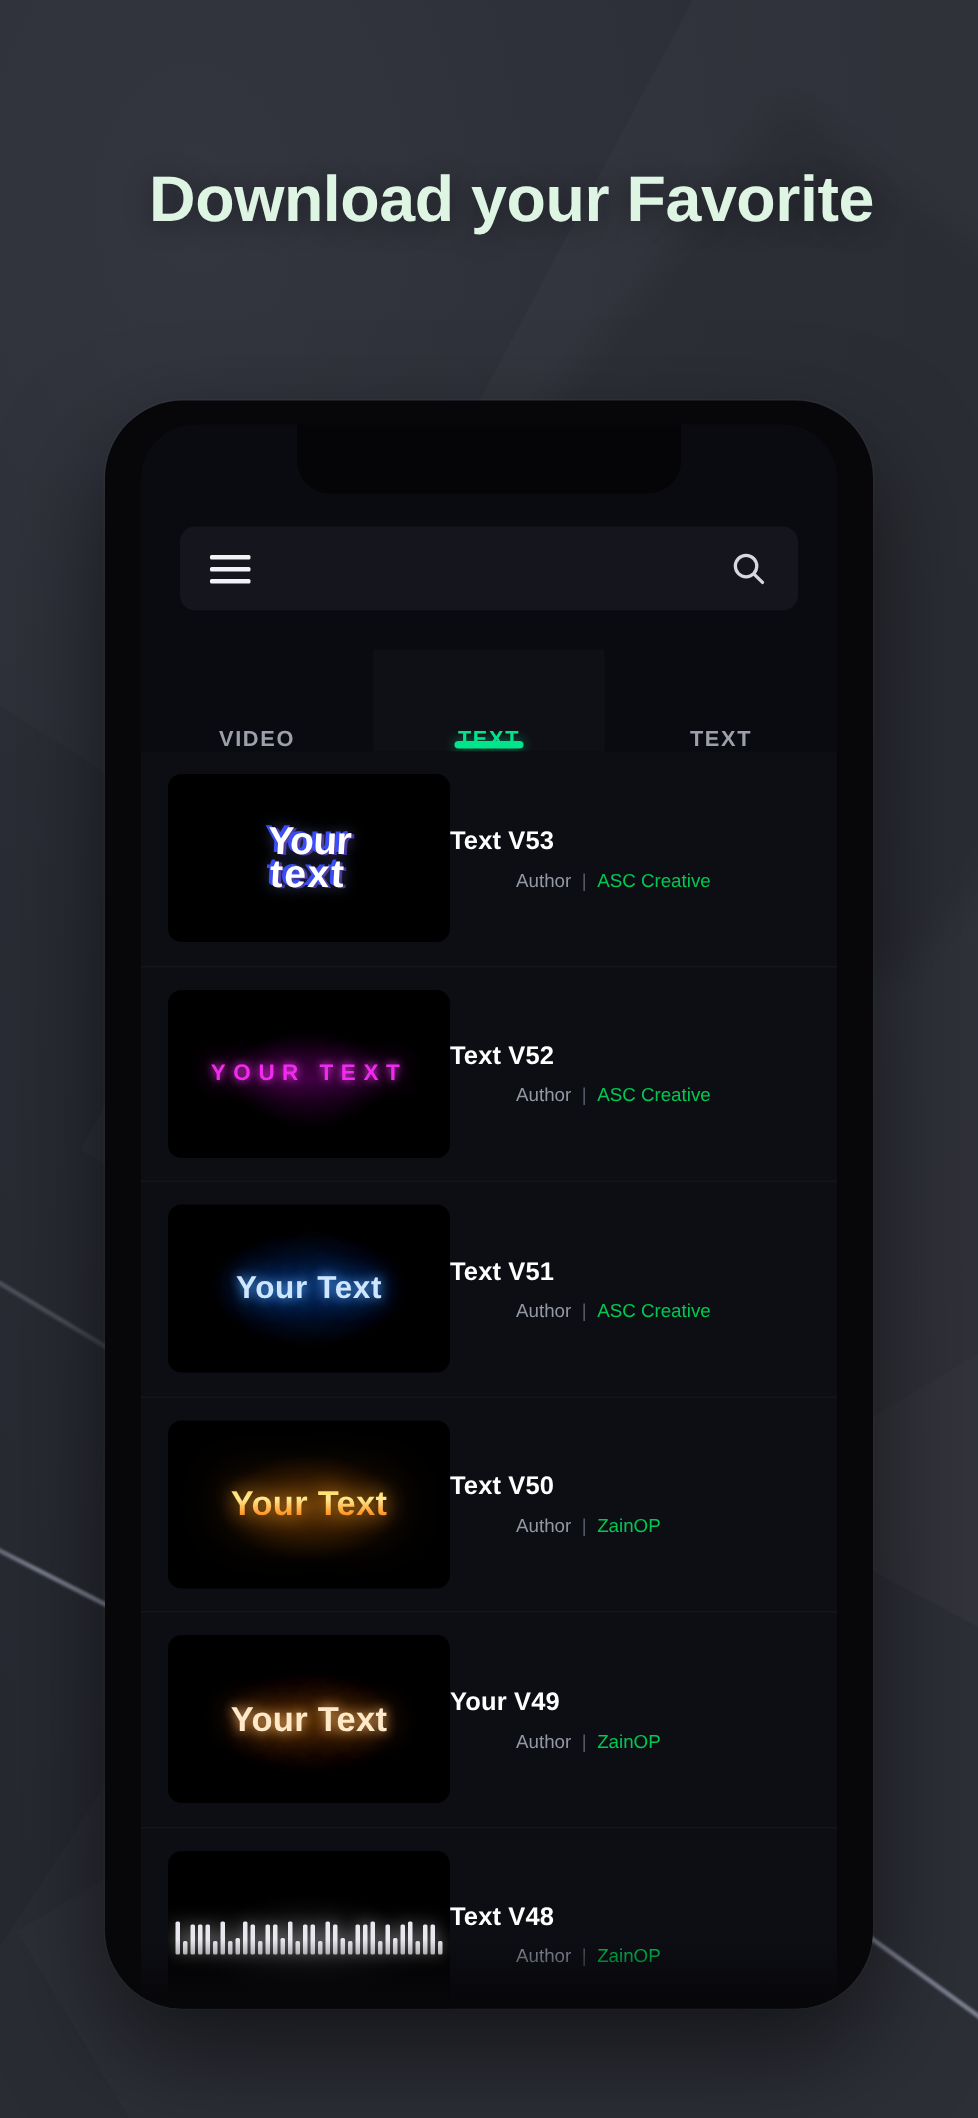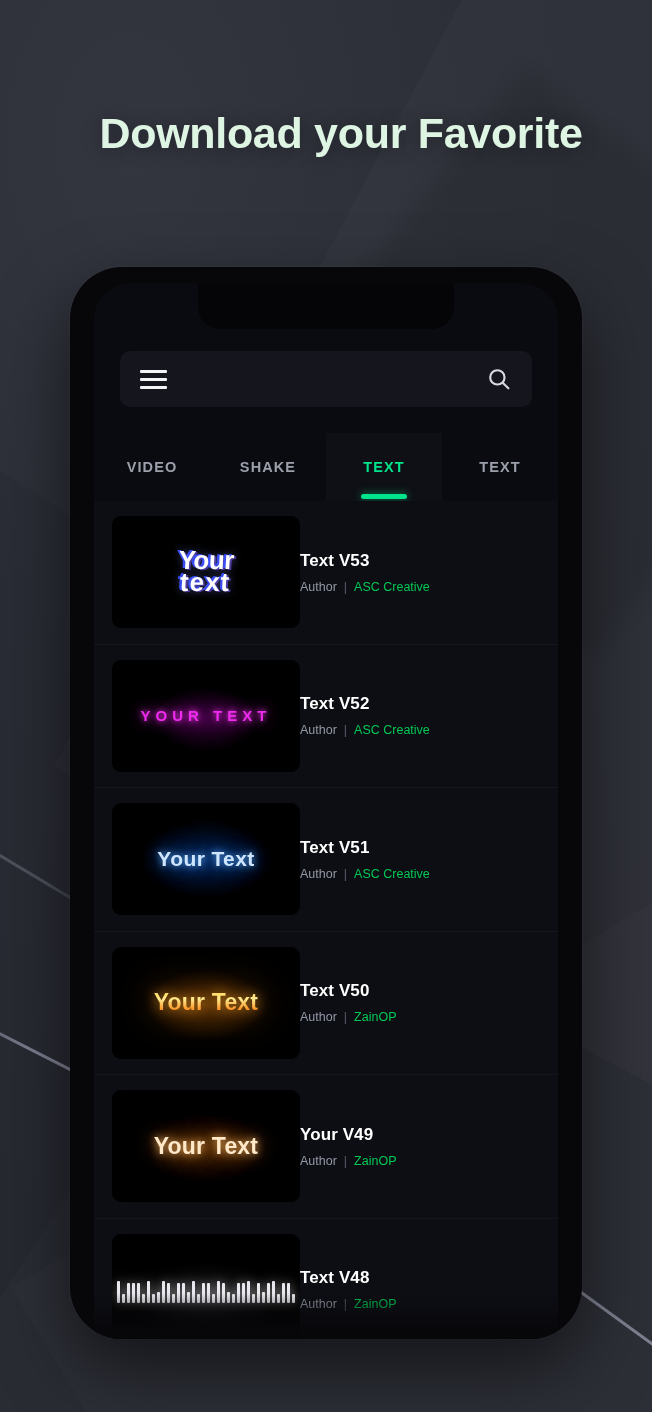--- a/index.html
+++ b/index.html
@@ -74,21 +74,21 @@
   .hamburger i{ display:block; height:3px; background:#f2f3f6; border-radius:1px; }
   .search-icon{ width:26px; height:26px; }
 
   
   .tabs{
     position:absolute; left:0; right:0; top:150px; height:68px;
     display:flex; align-items:center;
   }
   .tab{
     flex:1; text-align:center; position:relative; height:100%;
-    display:flex; align-items:center; justify-content:center;
+    display:flex; align-items:flex-end; justify-content:center;
     font-size:14.5px; letter-spacing:1.1px; font-weight:600;
     color:#9ba0ab;
   }
   .tab.active{ color:#00e58c; background:rgba(255,255,255,.022); }
   .tab.active .tab-underline{
     position:absolute; bottom:2px; left:50%; transform:translateX(-50%);
     width:46px; height:5px; border-radius:3px; background:#00e58c;
     box-shadow:0 0 8px rgba(0,229,140,.55);
   }
   .tab-underline{ display:none; }
@@ -107,21 +107,21 @@
     position:relative;
   }
   .thumb{
     width:188px; height:112px; border-radius:9px;
     background:#000; flex:0 0 auto;
     position:relative; overflow:hidden;
     display:flex; align-items:center; justify-content:center;
   }
   .meta{ }
   .meta .title{ color:#ffffff; font-size:17px; font-weight:700; letter-spacing:.1px; }
-  .meta .sub{ margin-top:9px; font-size:12.5px; display:flex; align-items:flex-start; gap:7px; }
+  .meta .sub{ margin-top:9px; font-size:12.5px; display:flex; align-items:flex-start; gap:7px;margin-left:44px; }
   .meta .sub .lbl{ color:#9298a4; }
   .meta .sub .sep{ color:#565c68; }
   .meta .sub .val{ color:#00c853; }
 
   
   .art{ position:relative; z-index:2; white-space:nowrap; }
 
   .art-glitch{
     font-size:26px; font-weight:800; color:#fff; line-height:.92;
     text-align:center; letter-spacing:-.5px;
@@ -198,24 +198,20 @@
         <circle cx="10.5" cy="10.5" r="6.6"></circle>
         <line x1="15.4" y1="15.4" x2="20.6" y2="20.6"></line>
       </svg>
     </div>
 
     <div class="tabs">
       <div class="tab">
         <span>VIDEO</span>
 
       </div>
-      <div class="tab">
-        <span>SHAKE</span>
-
-      </div>
       <div class="tab active">
         <span>TEXT</span>
         <span class="tab-underline"></span>
       </div>
       <div class="tab">
         <span>TEXT</span>
 
       </div>
     </div>
 

